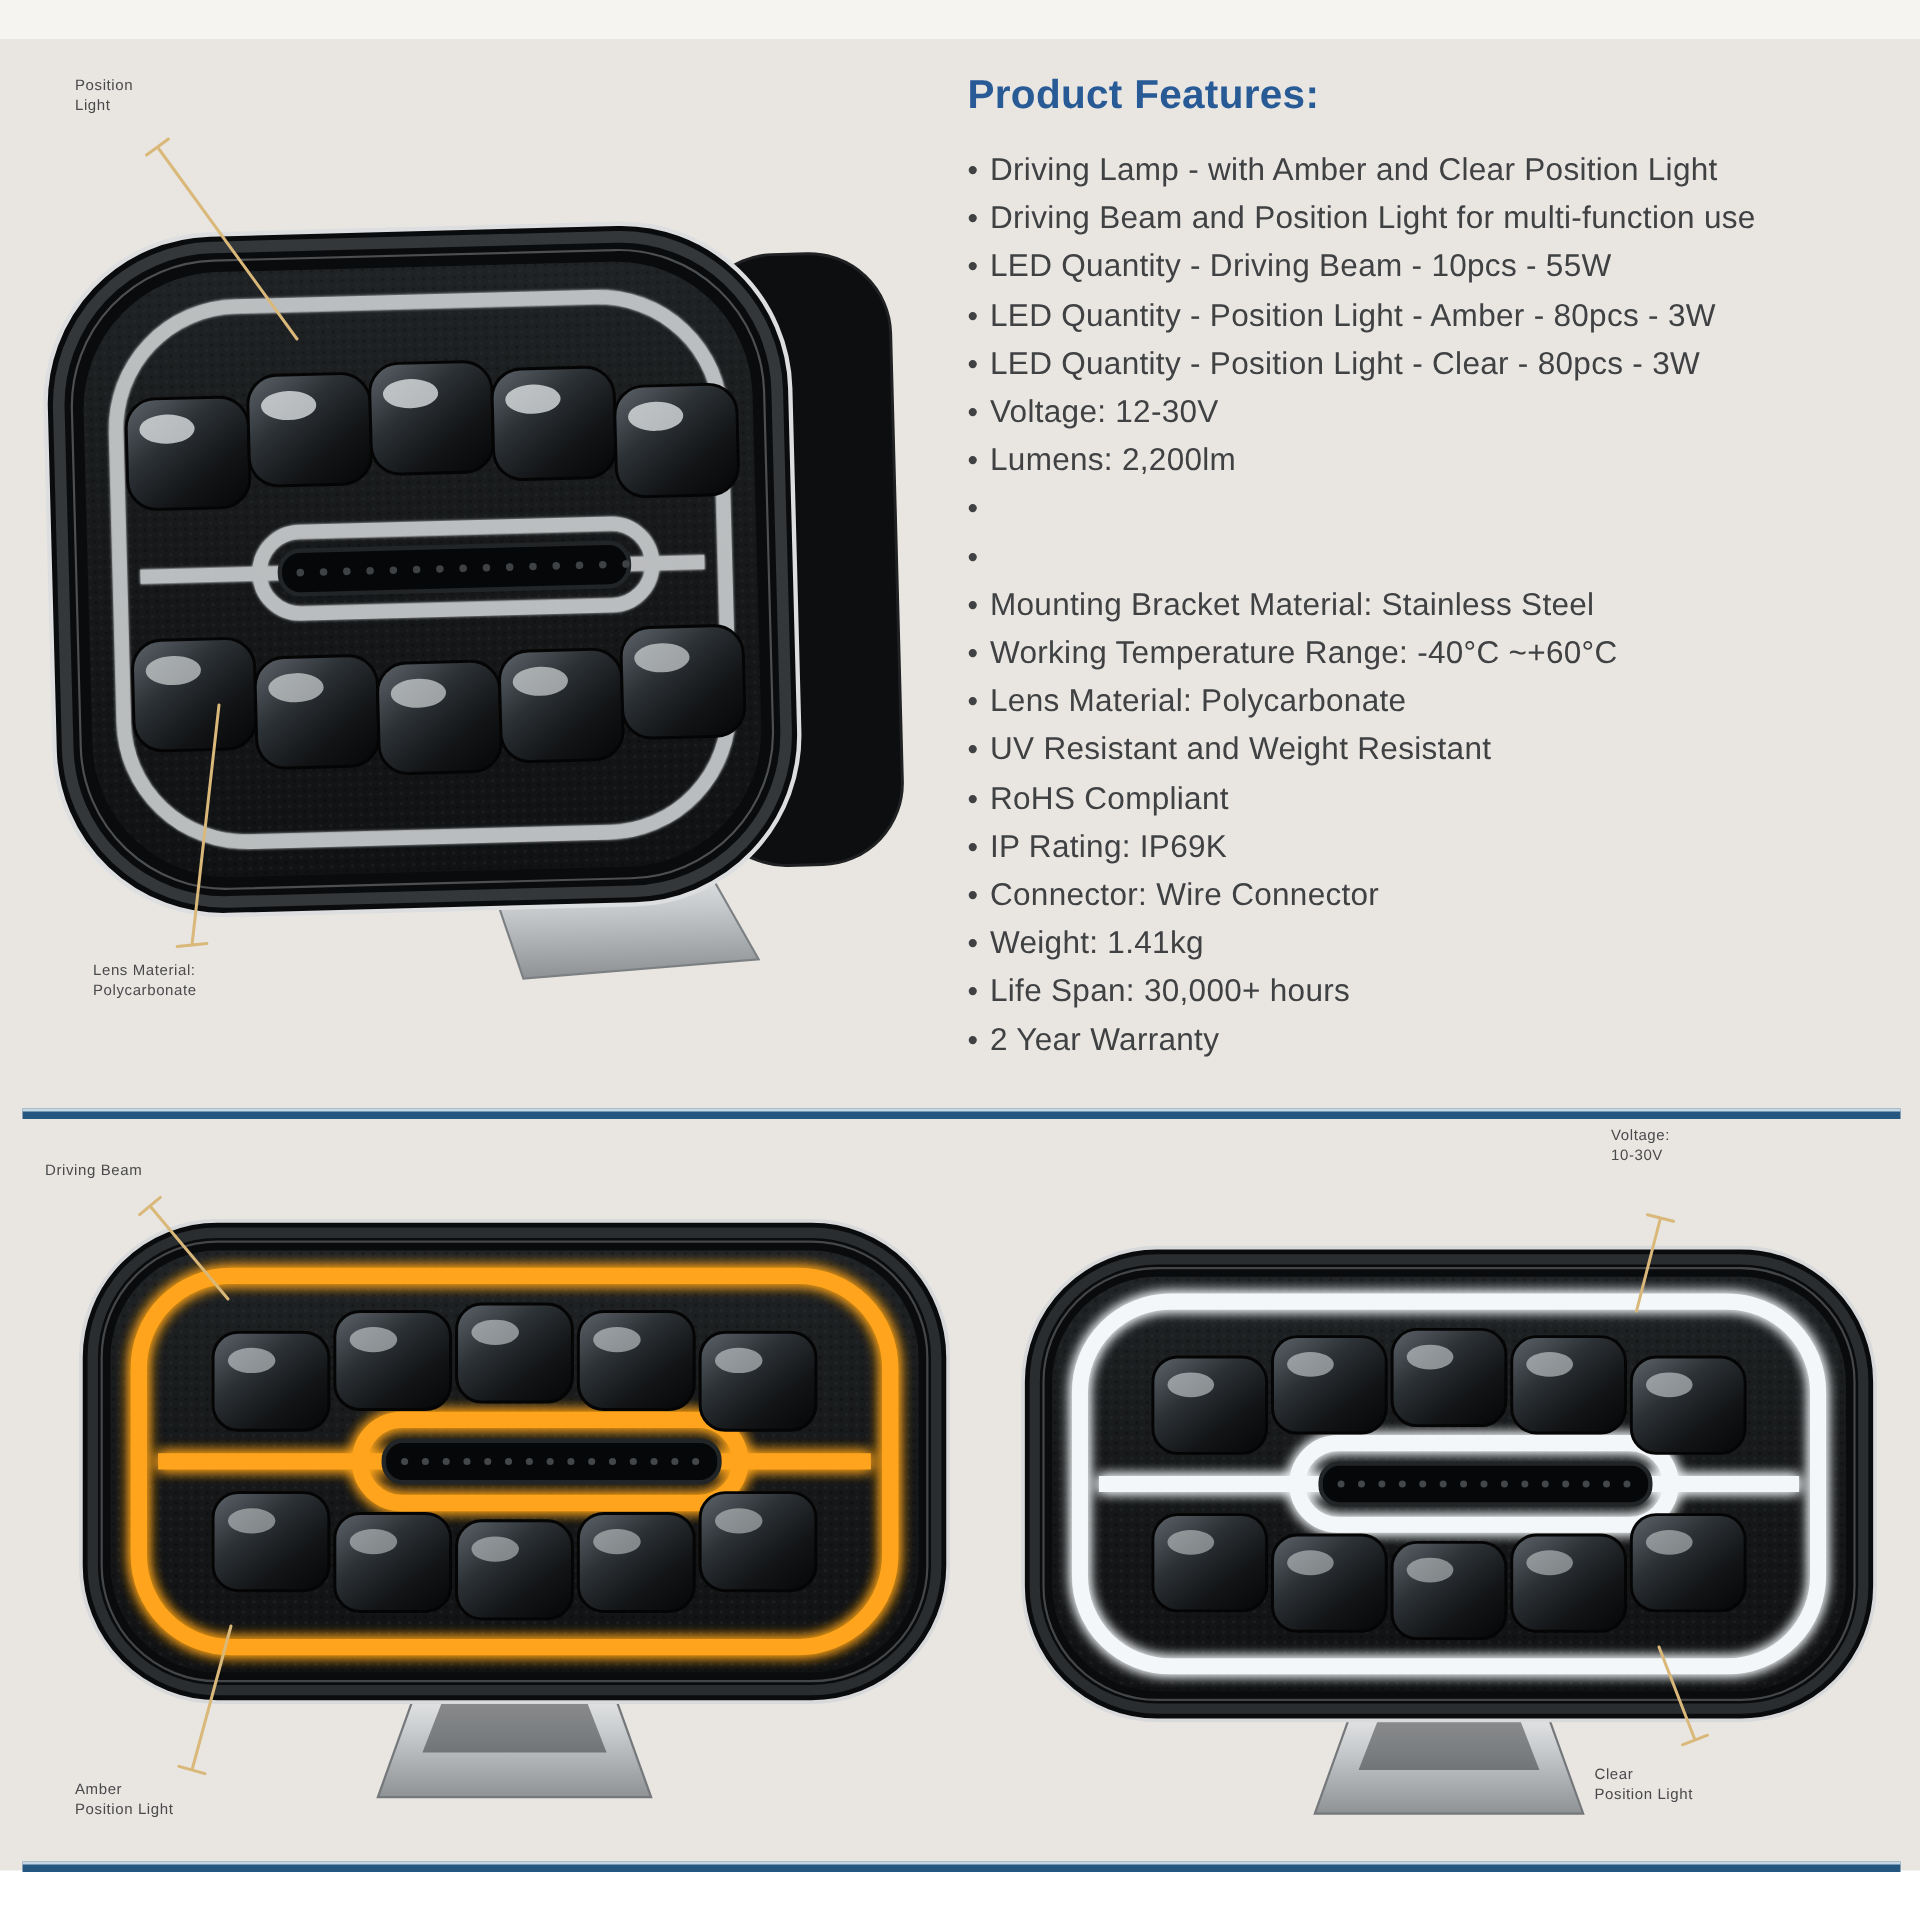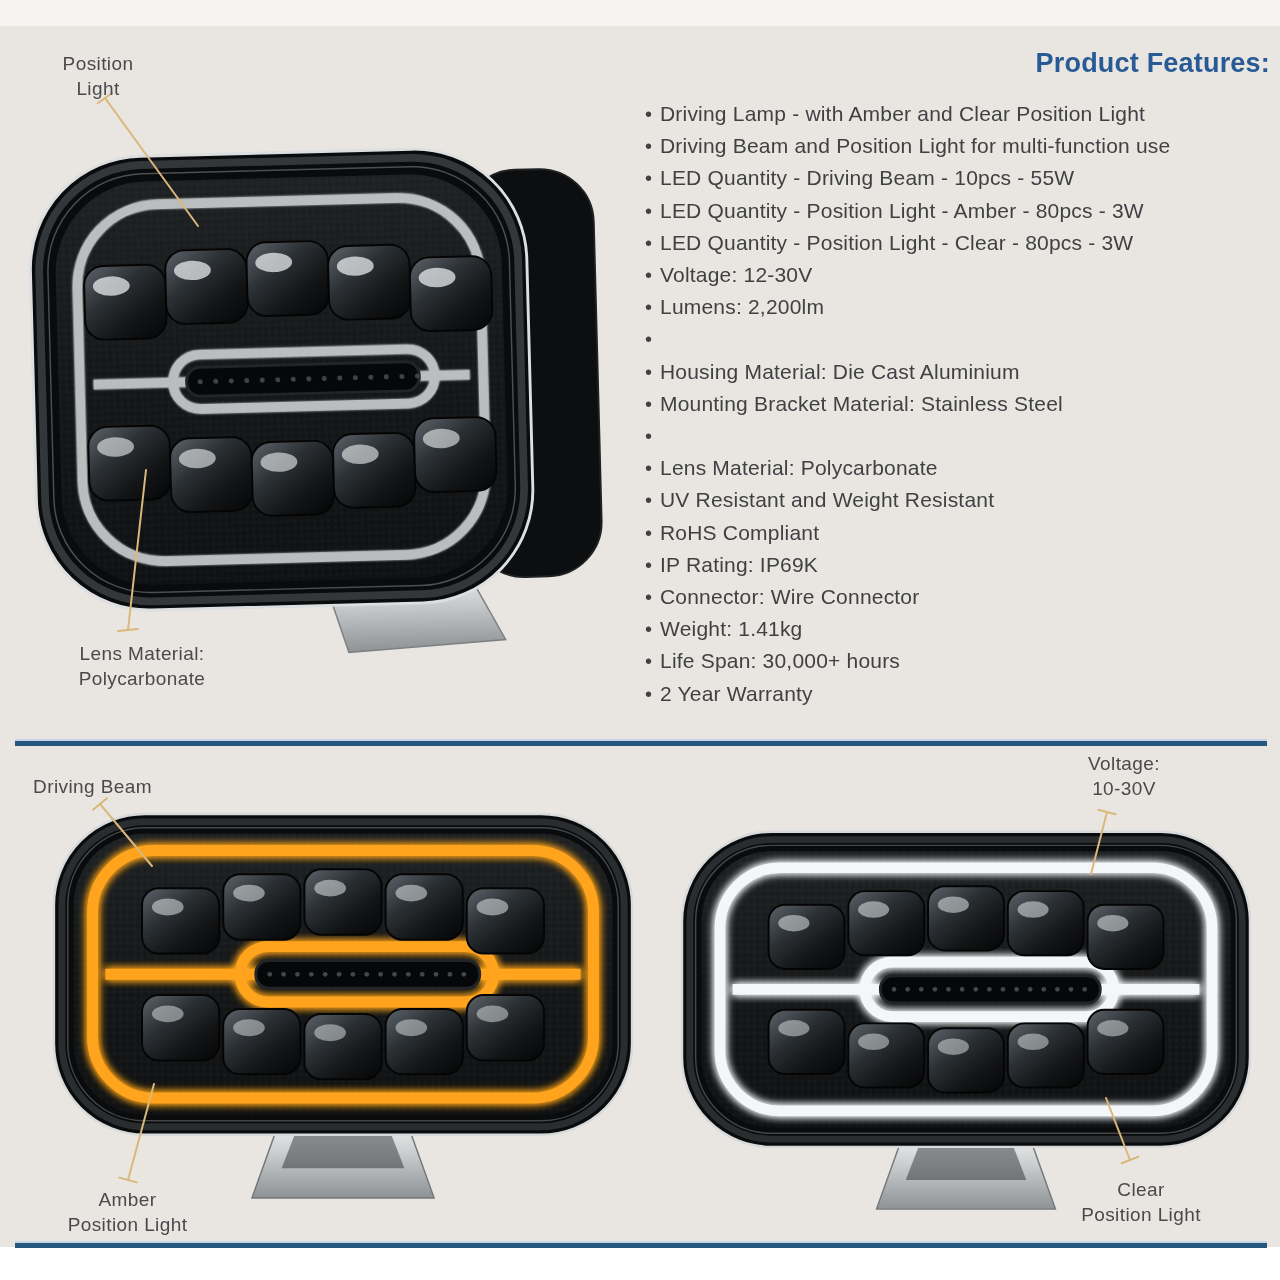--- a/index.html
+++ b/index.html
@@ -6,27 +6,27 @@
   .page{position:relative;width:1280px;height:1280px;background:var(--page-bg,#e9e6e2);
         font-family:"Liberation Sans",sans-serif;overflow:hidden;}
   .top-band{position:absolute;left:0;top:0;width:100%;height:26px;background:var(--top-band,#f6f4f1);}
   .bottom-band{position:absolute;left:0;top:1247px;width:100%;height:33px;background:var(--bottom-band,#fff);}
   .divider{position:absolute;left:15px;width:1252px;height:5px;
            background:var(--divider-navy,#24567f);border-top:2px solid var(--divider-highlight,#c6d6e4);}
   #divider-top{top:739px;}
   #divider-bottom{top:1241px;}
 
   .features{position:absolute;left:645px;top:48px;width:625px;}
-  .features h2{margin:0;font-size:27px;font-weight:bold;color:var(--heading-blue,#285a96);letter-spacing:.2px;text-align:right;}
+  .features h2{margin:0;font-size:27px;font-weight:bold;color:var(--heading-blue,#285a96);letter-spacing:.2px;}
   #features-list{margin-top:19px;}
   .feat-item{display:flex;align-items:baseline;font-size:21px;line-height:32.2px;
              color:var(--body-text,#3f4143);letter-spacing:.2px;}
   .feat-item .bullet{flex:none;width:15px;font-size:20px;}
 
-  .callout-label{position:absolute;text-align:center;font-size:19px;line-height:1.32;
+  .callout-label{position:absolute;text-align:left;font-size:10px;line-height:1.32;
                  color:var(--label-text,#4a4a4c);letter-spacing:.4px;}
   .callout-label span{display:block;}
 
   .lamp{position:absolute;}
   .lamp svg{width:100%;height:100%;display:block;overflow:visible;}
   #lamp-main-wrap{left:28px;top:142px;width:582px;height:514px;transform:rotate(-1.5deg);}
   #lamp-amber-wrap{left:46px;top:806px;width:594px;height:396px;}
   #lamp-clear-wrap{left:674px;top:824px;width:584px;height:389px;}
 
   #callout-lines{position:absolute;left:0;top:0;width:1280px;height:1280px;pointer-events:none;}
@@ -308,28 +308,28 @@
   </div>
         <div class="feat-item">
     <span class="bullet">•</span>
     <span class="feat-text">Lumens: 2,200lm</span>
   </div>
         <div class="feat-item">
     <span class="bullet">•</span>
   </div>
         <div class="feat-item">
     <span class="bullet">•</span>
-    <span class="feat-text">Housing Material: Die Cast Aluminium</span>
   </div>
         <div class="feat-item">
     <span class="bullet">•</span>
     <span class="feat-text">Mounting Bracket Material: Stainless Steel</span>
   </div>
         <div class="feat-item">
     <span class="bullet">•</span>
+    <span class="feat-text">Working Temperature Range: -40°C ~+60°C</span>
   </div>
         <div class="feat-item">
     <span class="bullet">•</span>
     <span class="feat-text">Lens Material: Polycarbonate</span>
   </div>
         <div class="feat-item">
     <span class="bullet">•</span>
     <span class="feat-text">UV Resistant and Weight Resistant</span>
   </div>
         <div class="feat-item">

